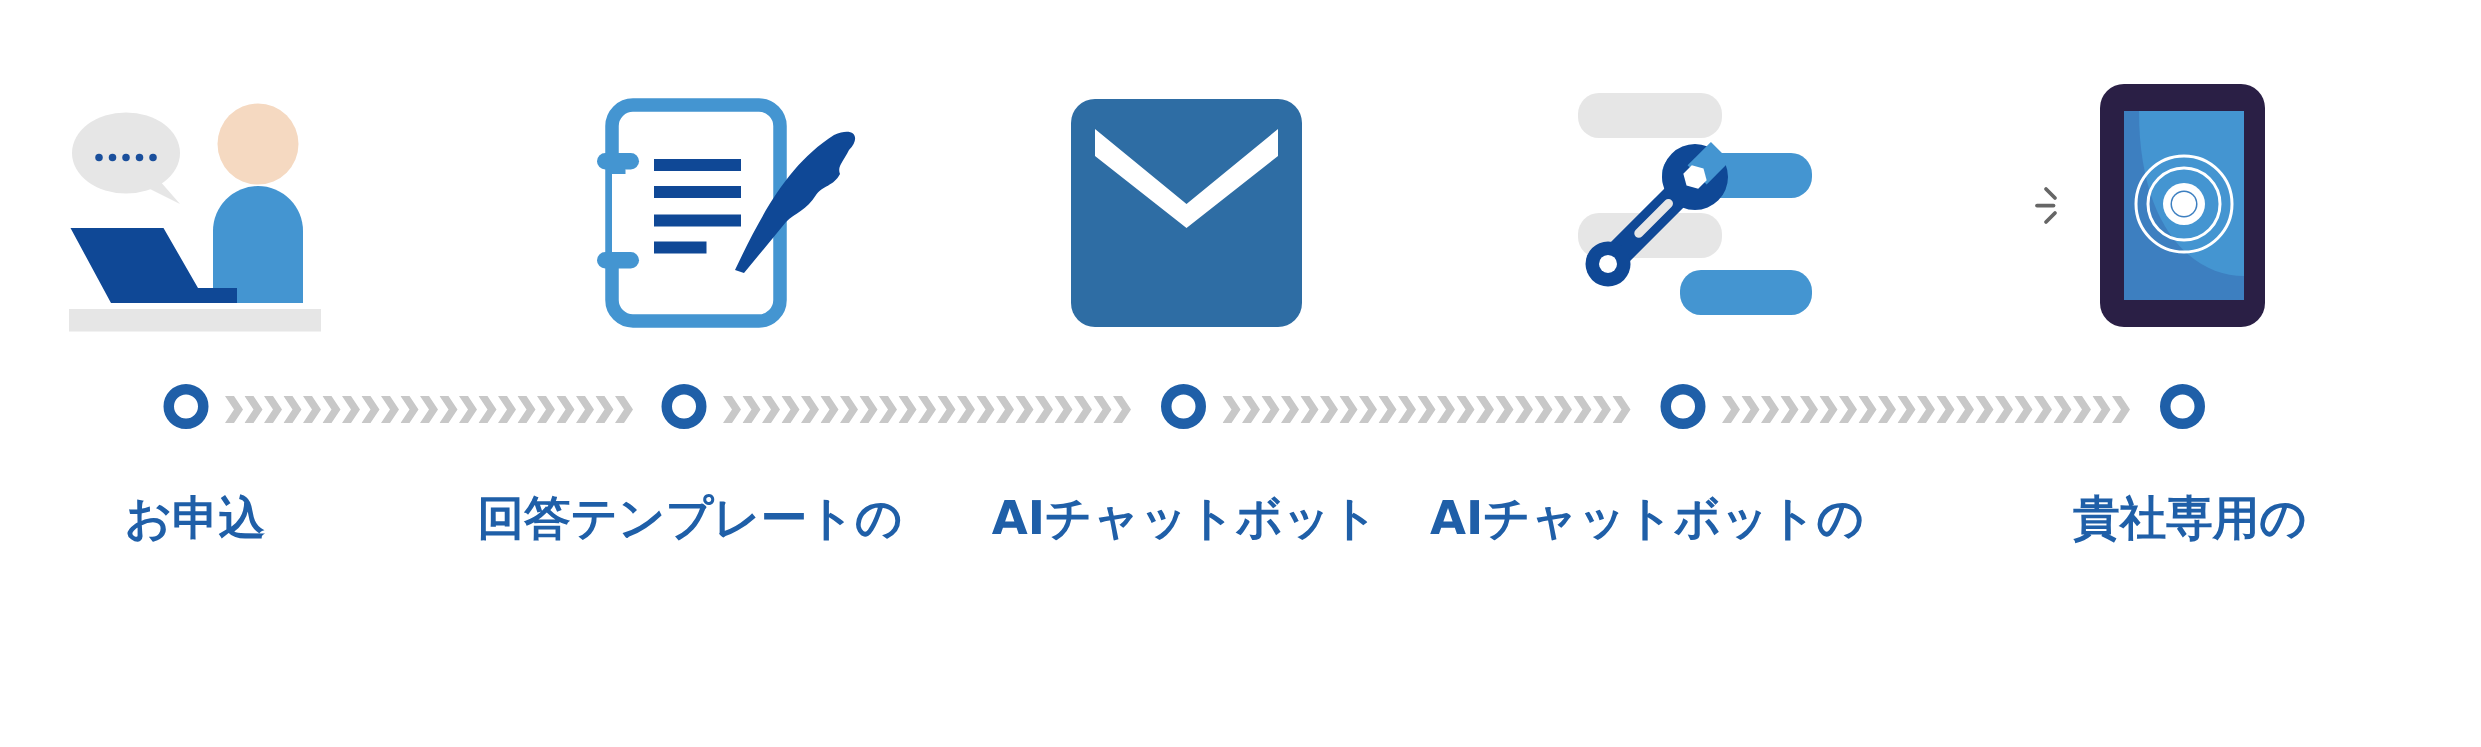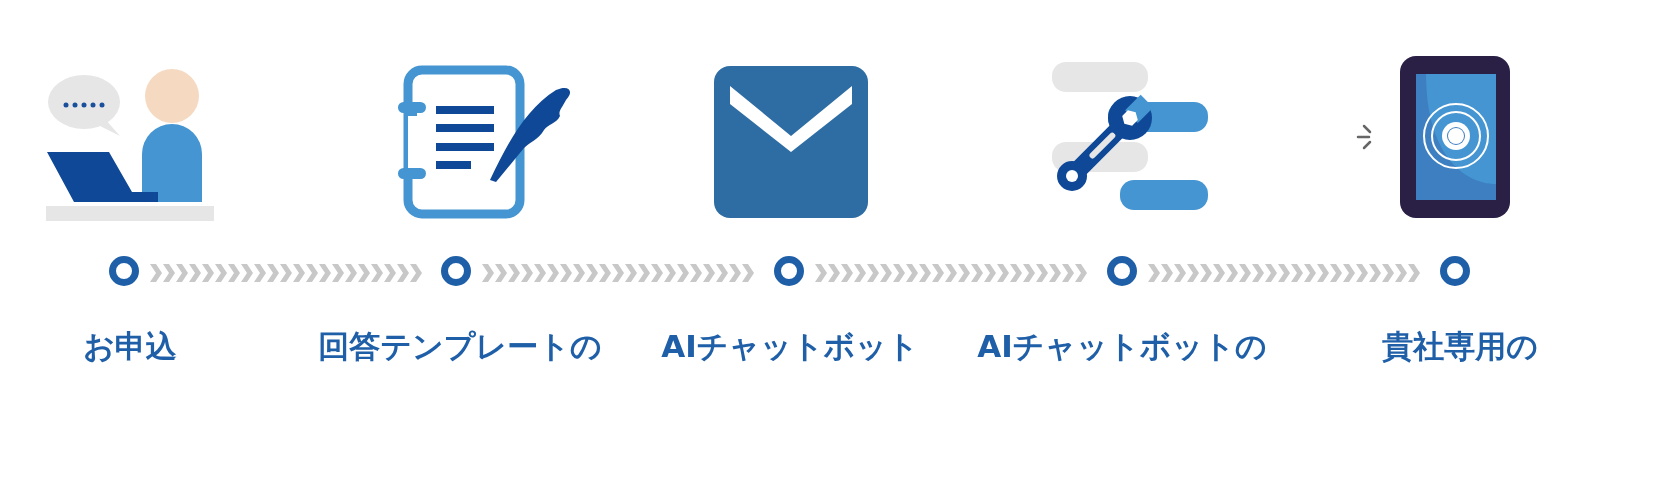--- a/index.html
+++ b/index.html
@@ -350,18 +350,18 @@
 
 <div class="label" style="left:60px;top:327px;width:140px">
   <div>お申込</div>
 </div>
 <div class="label" style="left:300px;top:327px;width:320px">
   <div>回答テンプレートの</div>
 </div>
 <div class="label" style="left:630px;top:327px;width:320px">
   <div>AIチャットボット</div>
 </div>
-<div class="label" style="left:962px;top:327px;width:320px">
+<div class="label" style="left:938px;top:327px;width:320px">
   <div>AIチャットボットの</div>
 </div>
 <div class="label" style="left:1370px;top:327px;width:180px">
   <div>貴社専用の</div>
 </div>
 
 </body></html>

